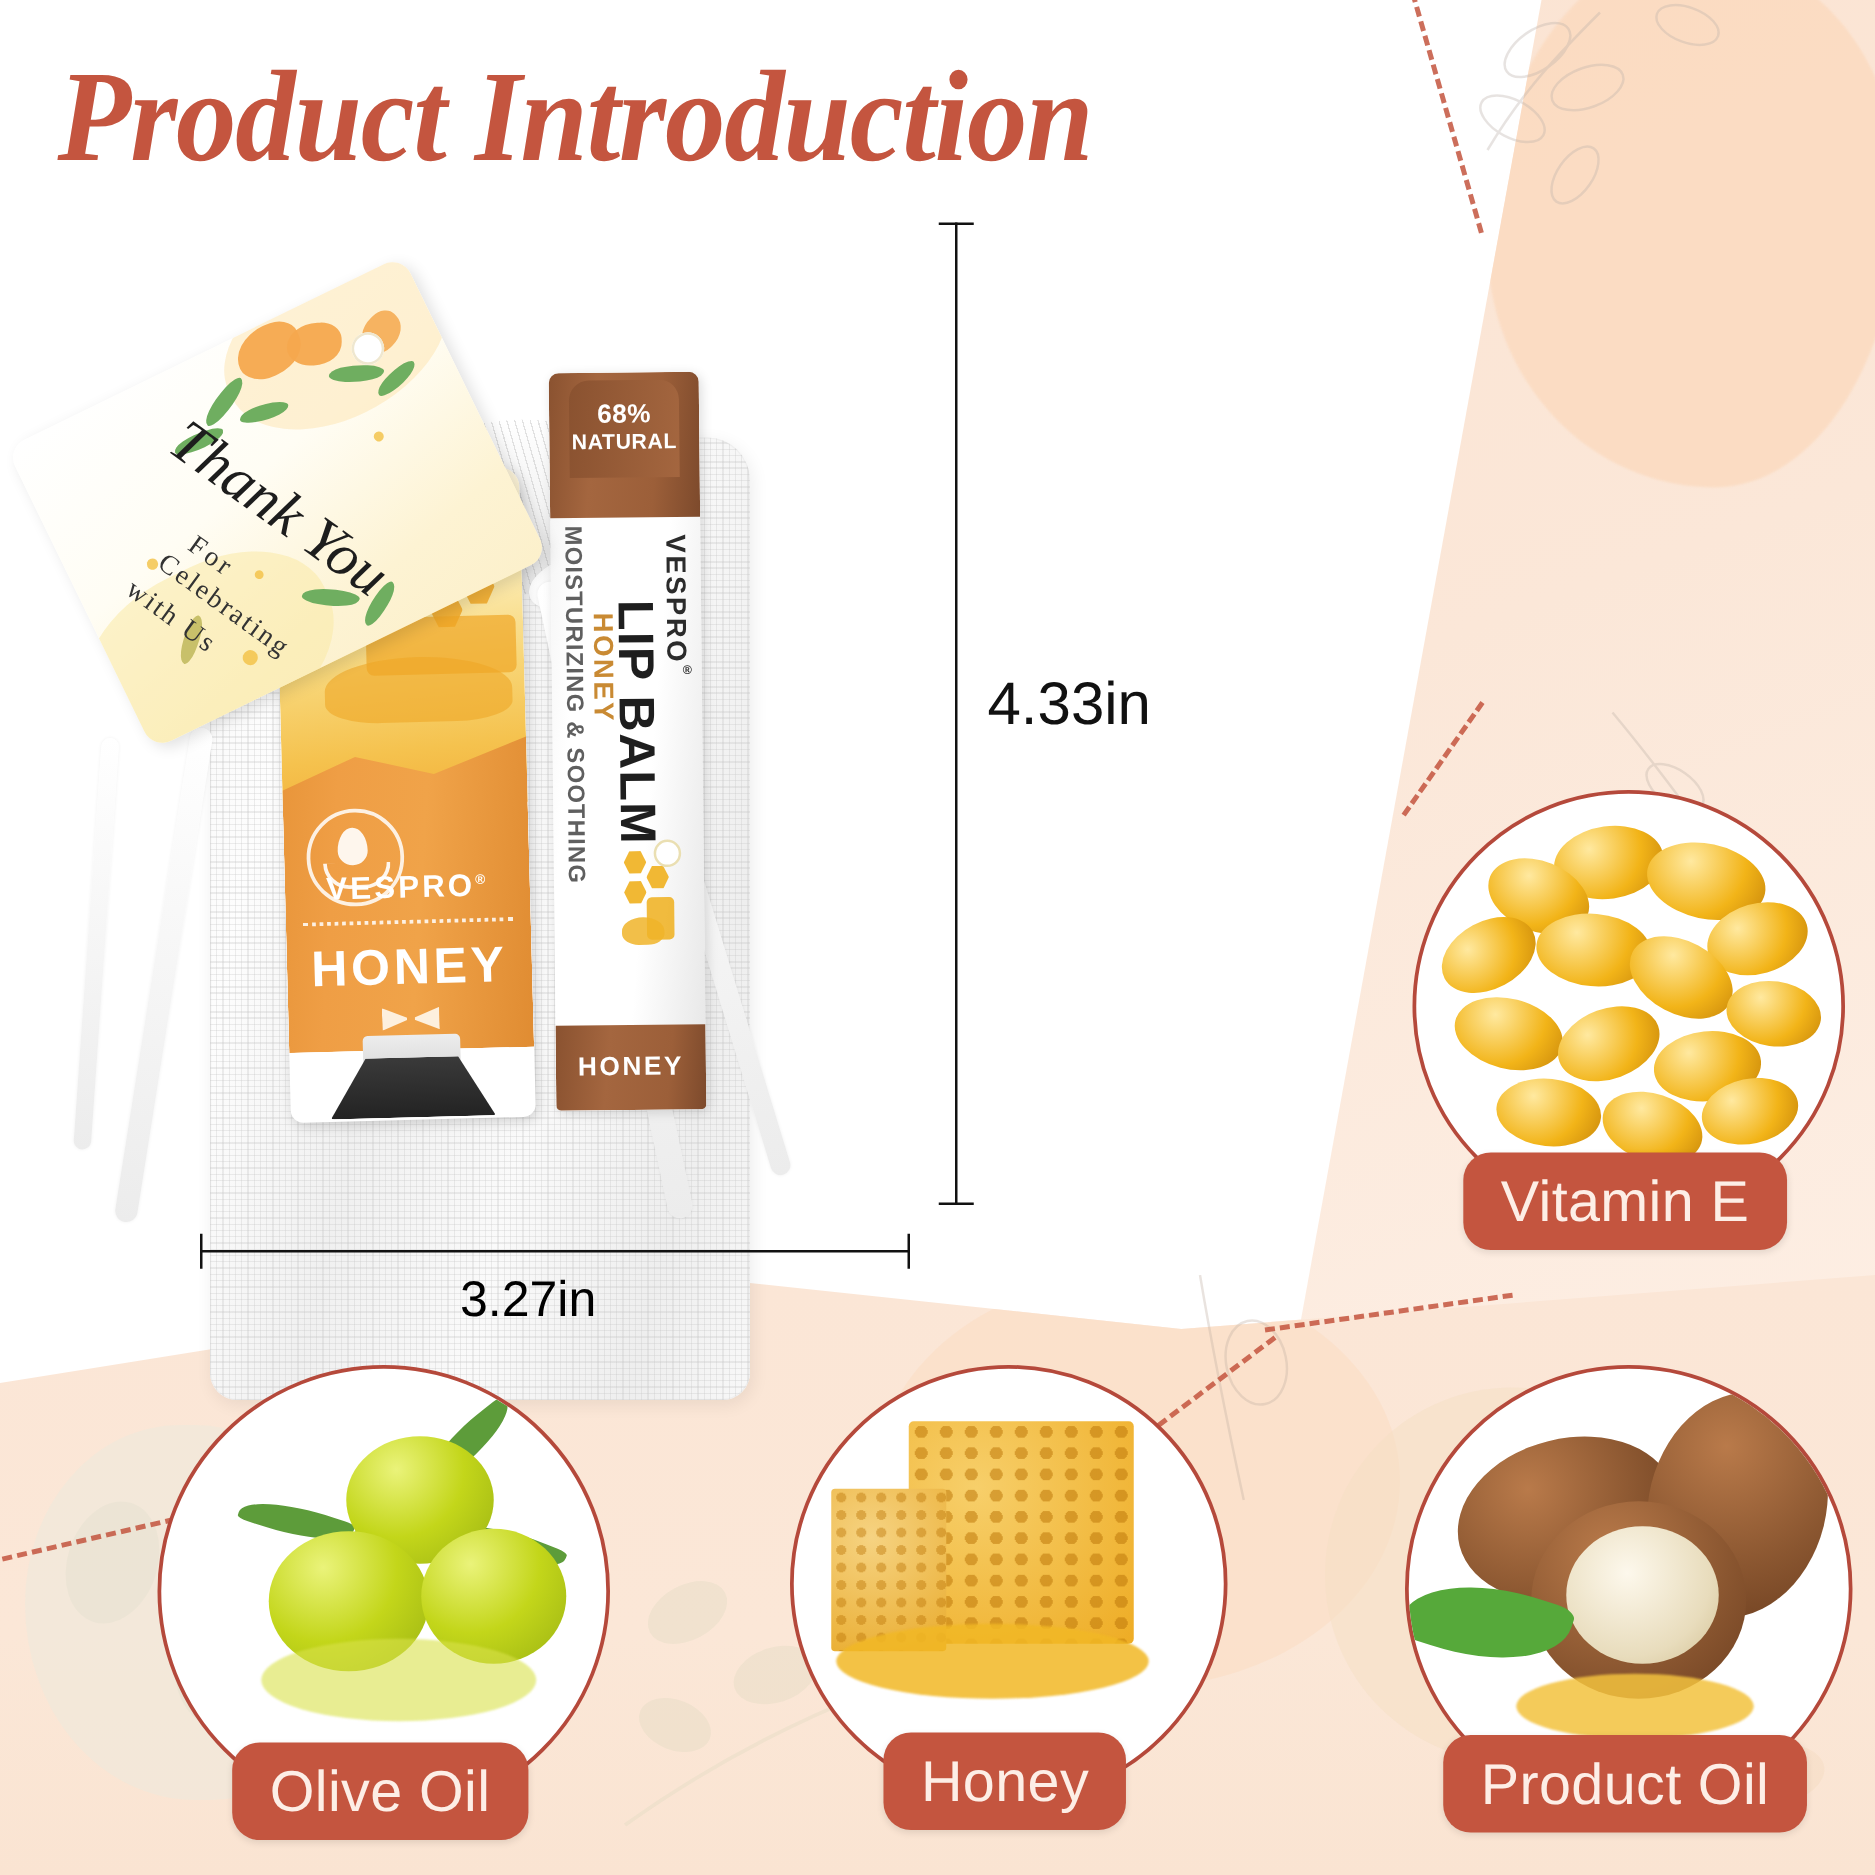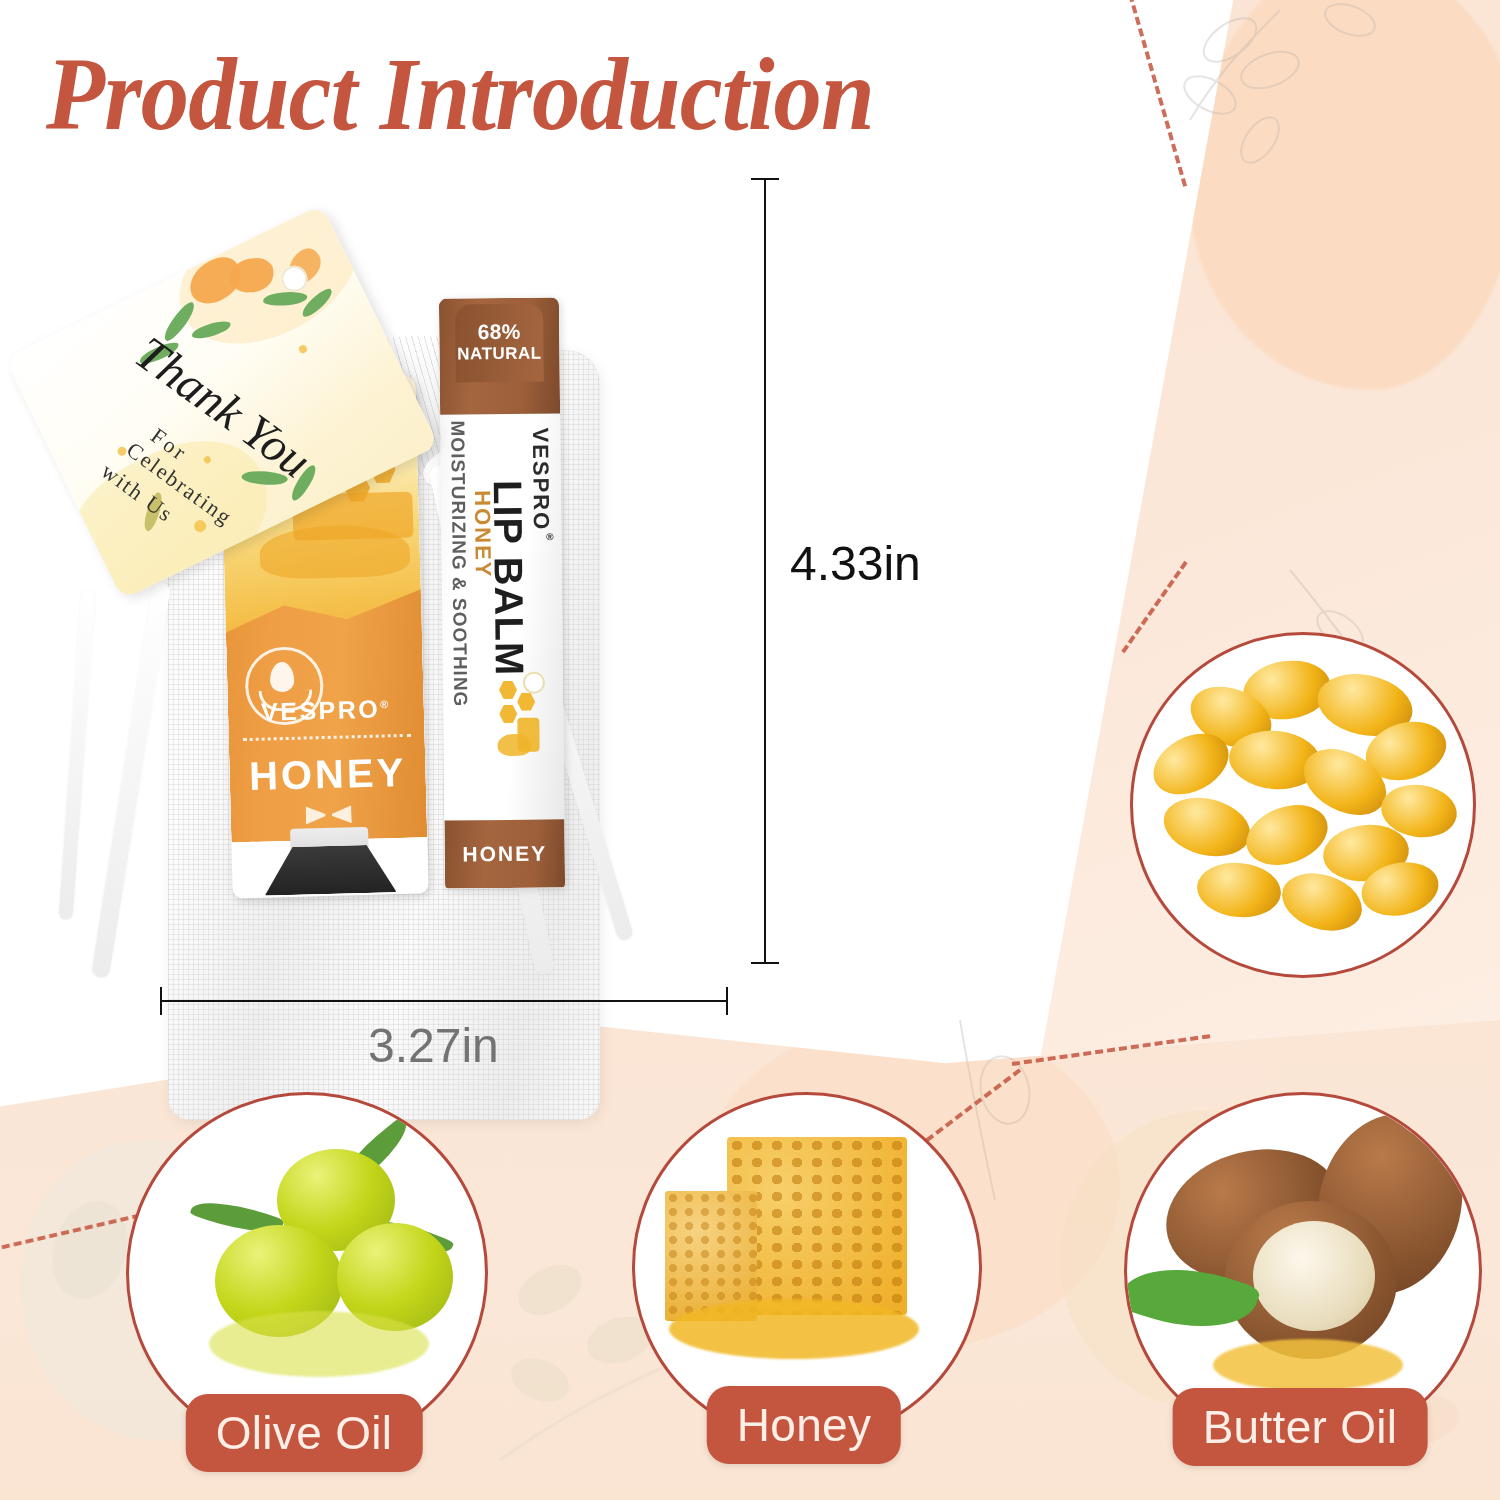--- a/index.html
+++ b/index.html
@@ -233,21 +233,21 @@
   .balm-bottom span{color:#fff;font-size:21px;font-weight:700;letter-spacing:2px;}
 
   
   .dim-v{position:absolute;left:764px;top:178px;width:2px;height:786px;background:#111;}
   .dim-v:before,.dim-v:after{content:"";position:absolute;left:-13px;width:28px;height:2px;background:#111;}
   .dim-v:before{top:0;} .dim-v:after{bottom:0;}
   .dim-v-label{position:absolute;left:790px;top:536px;font-size:48px;color:#111;font-family:"Liberation Sans",sans-serif;}
   .dim-h{position:absolute;left:160px;top:1000px;width:568px;height:2px;background:#111;}
   .dim-h:before,.dim-h:after{content:"";position:absolute;top:-13px;width:2px;height:28px;background:#111;}
   .dim-h:before{left:0;} .dim-h:after{right:0;}
-  .dim-h-label{position:absolute;left:368px;top:1018px;font-size:48px;color:#737373;font-family:"Liberation Sans",sans-serif;}
+  .dim-h-label{position:absolute;left:368px;top:1018px;font-size:40px;color:#000000;font-family:"Liberation Sans",sans-serif;}
 
   
   .ing{position:absolute;}
   .ing-circle{
     position:absolute;left:0;top:0;border-radius:50%;
     background:#ffffff;border:3px solid #b5493b;overflow:hidden;
   }
   .ing-pill{
     position:absolute;left:50%;transform:translateX(-50%);
     background:#c4553f;border-radius:22px;
@@ -460,20 +460,21 @@
       <div class="cap" style="left:96px;top:96px;width:92px;height:58px;transform:rotate(5deg);"></div>
       <div class="cap" style="left:168px;top:118px;width:88px;height:58px;transform:rotate(28deg);"></div>
       <div class="cap" style="left:248px;top:150px;width:76px;height:52px;transform:rotate(8deg);"></div>
       <div class="cap" style="left:30px;top:164px;width:88px;height:56px;transform:rotate(14deg);"></div>
       <div class="cap" style="left:112px;top:172px;width:84px;height:56px;transform:rotate(-20deg);"></div>
       <div class="cap" style="left:190px;top:190px;width:86px;height:56px;transform:rotate(-6deg);"></div>
       <div class="cap" style="left:64px;top:228px;width:84px;height:54px;transform:rotate(6deg);"></div>
       <div class="cap" style="left:148px;top:240px;width:82px;height:54px;transform:rotate(18deg);"></div>
       <div class="cap" style="left:228px;top:228px;width:78px;height:52px;transform:rotate(-12deg);"></div>
     </div>
+    <div class="ing-pill" style="top:290px;">Vitamin E</div>
   </div>
 
   <div class="ing" style="left:104px;top:1092px;width:400px;height:400px;">
     <div class="ing-circle" style="width:356px;height:356px;left:22px;">
       <div class="olv-leaf" style="left:200px;top:46px;width:90px;height:26px;transform:rotate(-38deg);"></div>
       <div class="olv-leaf" style="left:62px;top:110px;width:92px;height:24px;transform:rotate(18deg);"></div>
       <div class="olv-leaf" style="left:236px;top:130px;width:88px;height:24px;transform:rotate(22deg);"></div>
       <div class="olv-leaf" style="left:156px;top:118px;width:86px;height:24px;transform:rotate(10deg);"></div>
       <div class="olv" style="left:148px;top:54px;width:118px;height:102px;"></div>
       <div class="olv" style="left:86px;top:130px;width:128px;height:112px;"></div>
@@ -504,16 +505,16 @@
 
   <div class="ing" style="left:1100px;top:1092px;width:400px;height:400px;">
     <div class="ing-circle" style="width:352px;height:352px;left:24px;">
       <div class="nut" style="left:38px;top:56px;width:178px;height:128px;transform:rotate(-14deg);"></div>
       <div class="nut" style="left:192px;top:18px;width:142px;height:182px;transform:rotate(14deg);"></div>
       <div class="nut" style="left:98px;top:106px;width:172px;height:158px;"></div>
       <div class="nut-inner" style="left:126px;top:126px;width:122px;height:110px;"></div>
       <div class="nut-leaf" style="left:-4px;top:172px;width:132px;height:62px;transform:rotate(18deg);"></div>
       <div class="oilpool" style="left:86px;top:244px;width:190px;height:52px;"></div>
     </div>
-    <div class="ing-pill" style="top:296px;">Butter Oil</div>
+    <div class="ing-pill" style="top:296px;">Product Oil</div>
   </div>
 
 </div>
 
 </body></html>

